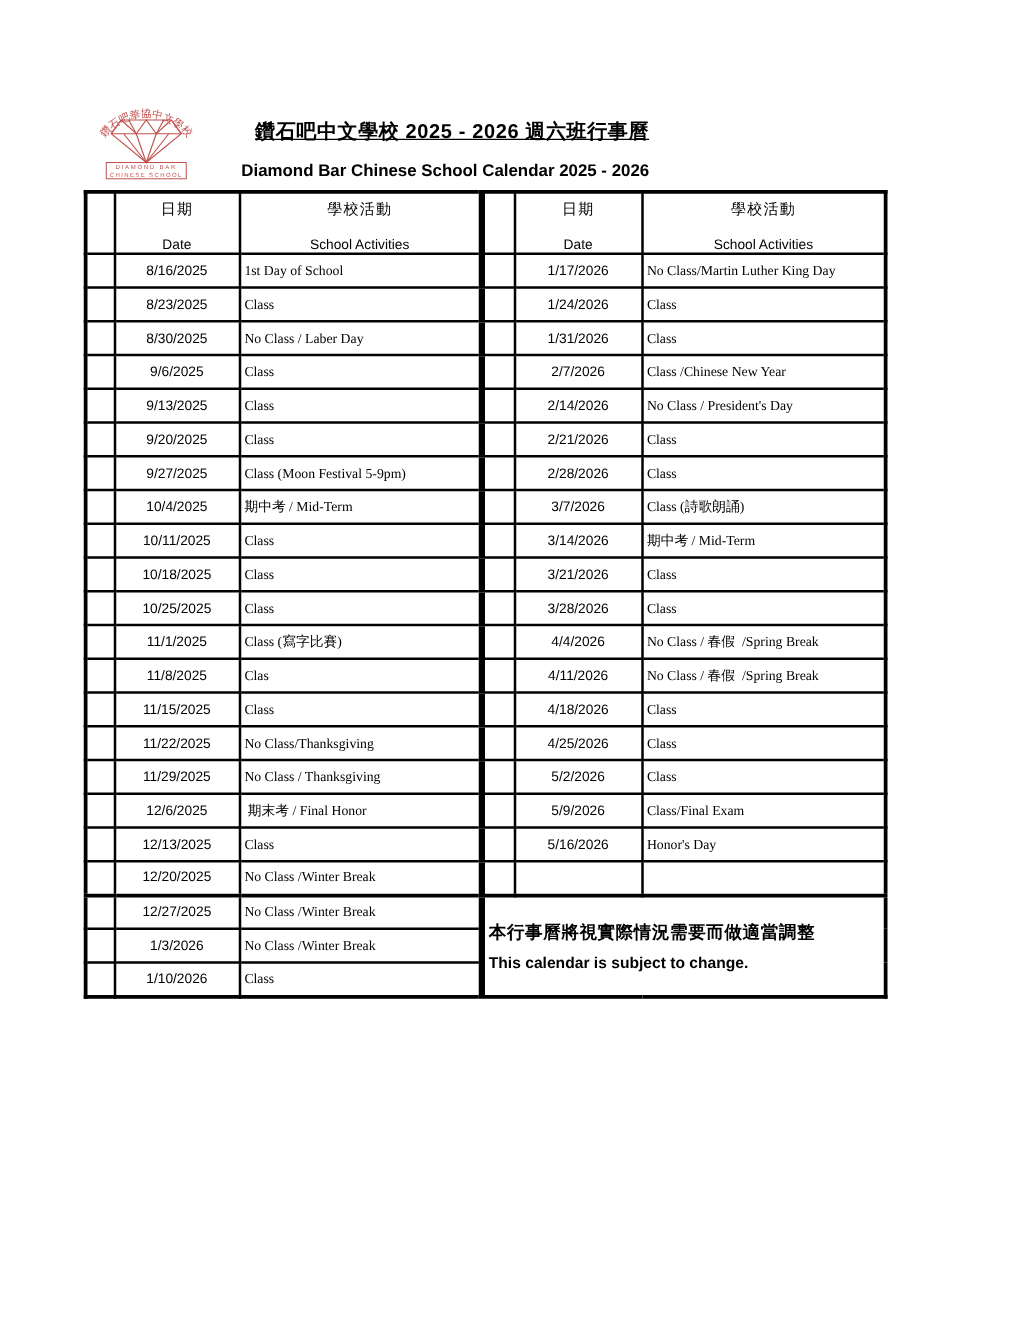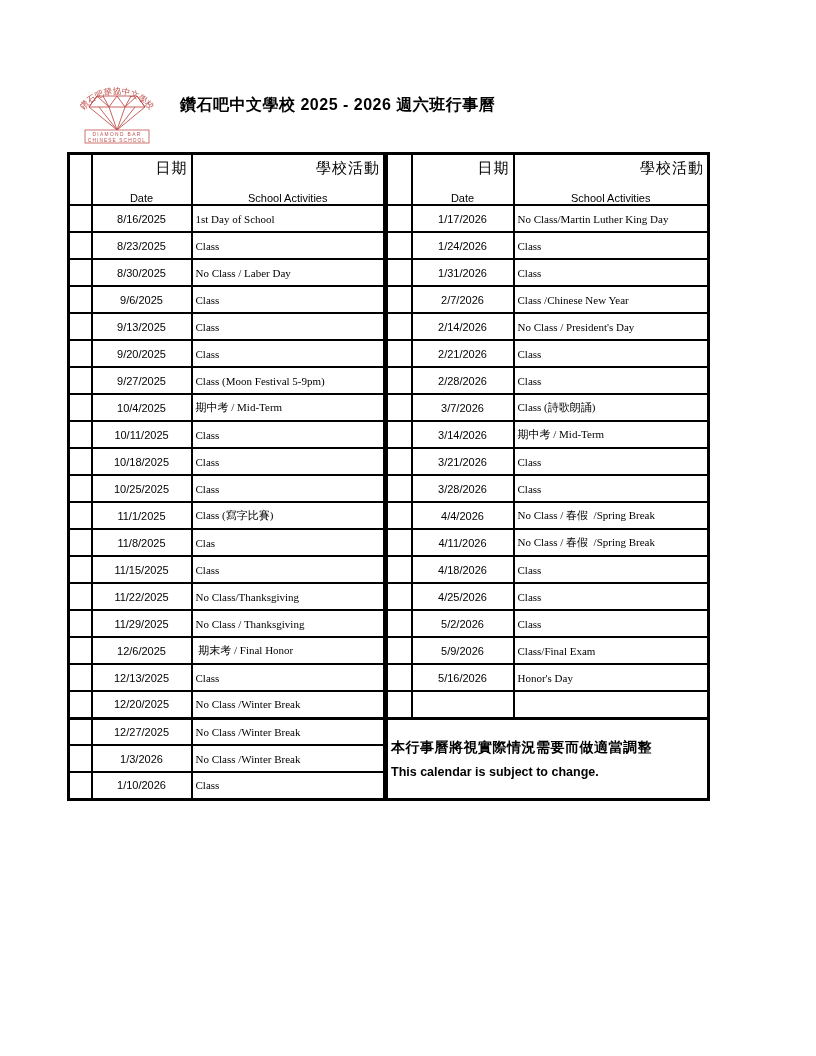--- a/index.html
+++ b/index.html
@@ -8,43 +8,43 @@
     width: 816px; height: 1056px;
     background: #ffffff;
     font-family: "Liberation Sans", "DejaVu Sans", sans-serif;
     color: #000;
   }
   .page { position: relative; width: 816px; height: 1056px; background: #fff; overflow: hidden; }
 
   
   .logo { position: absolute; left: 63px; top: 77px; width: 108px; height: 68px; }
   .title-zh {
-    position: absolute; left: 180px; top: 95px;
-    font-size: 16px; font-weight: bold; letter-spacing: 0.5px; white-space: pre;
+    position: absolute; left: 204px; top: 95px;
+    font-size: 16px; font-weight: bold; letter-spacing: 0.5px; white-space: pre; text-decoration: underline;
   }
   .title-en {
     position: absolute; left: 193px; top: 129px;
     font-size: 13.5px; font-weight: bold; white-space: pre;
   }
 
   
   table.cal {
     position: absolute; left: 67px; top: 152px;
     width: 640px; table-layout: fixed;
     border-collapse: collapse;
     border: 3px solid #000;
   }
   table.cal td, table.cal th {
     border: 2px solid #000;
     font-size: 11px; font-weight: normal;
     padding: 0 3px; height: 27px;
     overflow: hidden; vertical-align: middle;
   }
   th.hdr { height: 66px; text-align: center; padding: 4px 0; }
-  th.hdr .zh { font-size: 15px; letter-spacing: 1px; margin-top: 4px; text-align: right; }
+  th.hdr .zh { font-size: 12px; letter-spacing: 1px; margin-top: 4px; }
   th.hdr .en { font-size: 11px; margin-top: 14px; }
   td.date { text-align: center; white-space: pre; }
   td.act  { text-align: left; white-space: pre; font-family: Liberation Serif, serif; }
   td.spacer { padding: 0; }
   .div-left { border-left: 5px solid #000 !important; }
   .thick-top { border-top: 3px solid #000 !important; }
   td.note {
     vertical-align: top; padding: 5px 4px 0 2px; text-align: center;
   }
   td.note .note-zh {
@@ -79,20 +79,21 @@
     </g>
 
     <g>
       <rect class="lg-stroke" x="22" y="53" width="64" height="13" fill="none" stroke-width="0.8" stroke="#c0504d"></rect>
       <text class="lg-fill" x="54" y="58.5" font-size="4.8" letter-spacing="1.4" text-anchor="middle" fill="#c0504d">DIAMOND BAR</text>
       <text class="lg-fill" x="54" y="64.5" font-size="4.8" letter-spacing="1.1" text-anchor="middle" fill="#c0504d">CHINESE SCHOOL</text>
     </g>
   </svg>
 
   <div class="title-zh">鑽石吧中文學校 2025 - 2026 週六班行事曆</div>
+  <div class="title-en">Diamond Bar Chinese School Calendar 2025 - 2026</div>
 
   <table class="cal">
     <colgroup>
       <col style="width:23px">
         <col style="width:100px">
         <col style="width:194px">
       <col style="width:26px">
         <col style="width:102px">
         <col style="width:195px">
     </colgroup>

